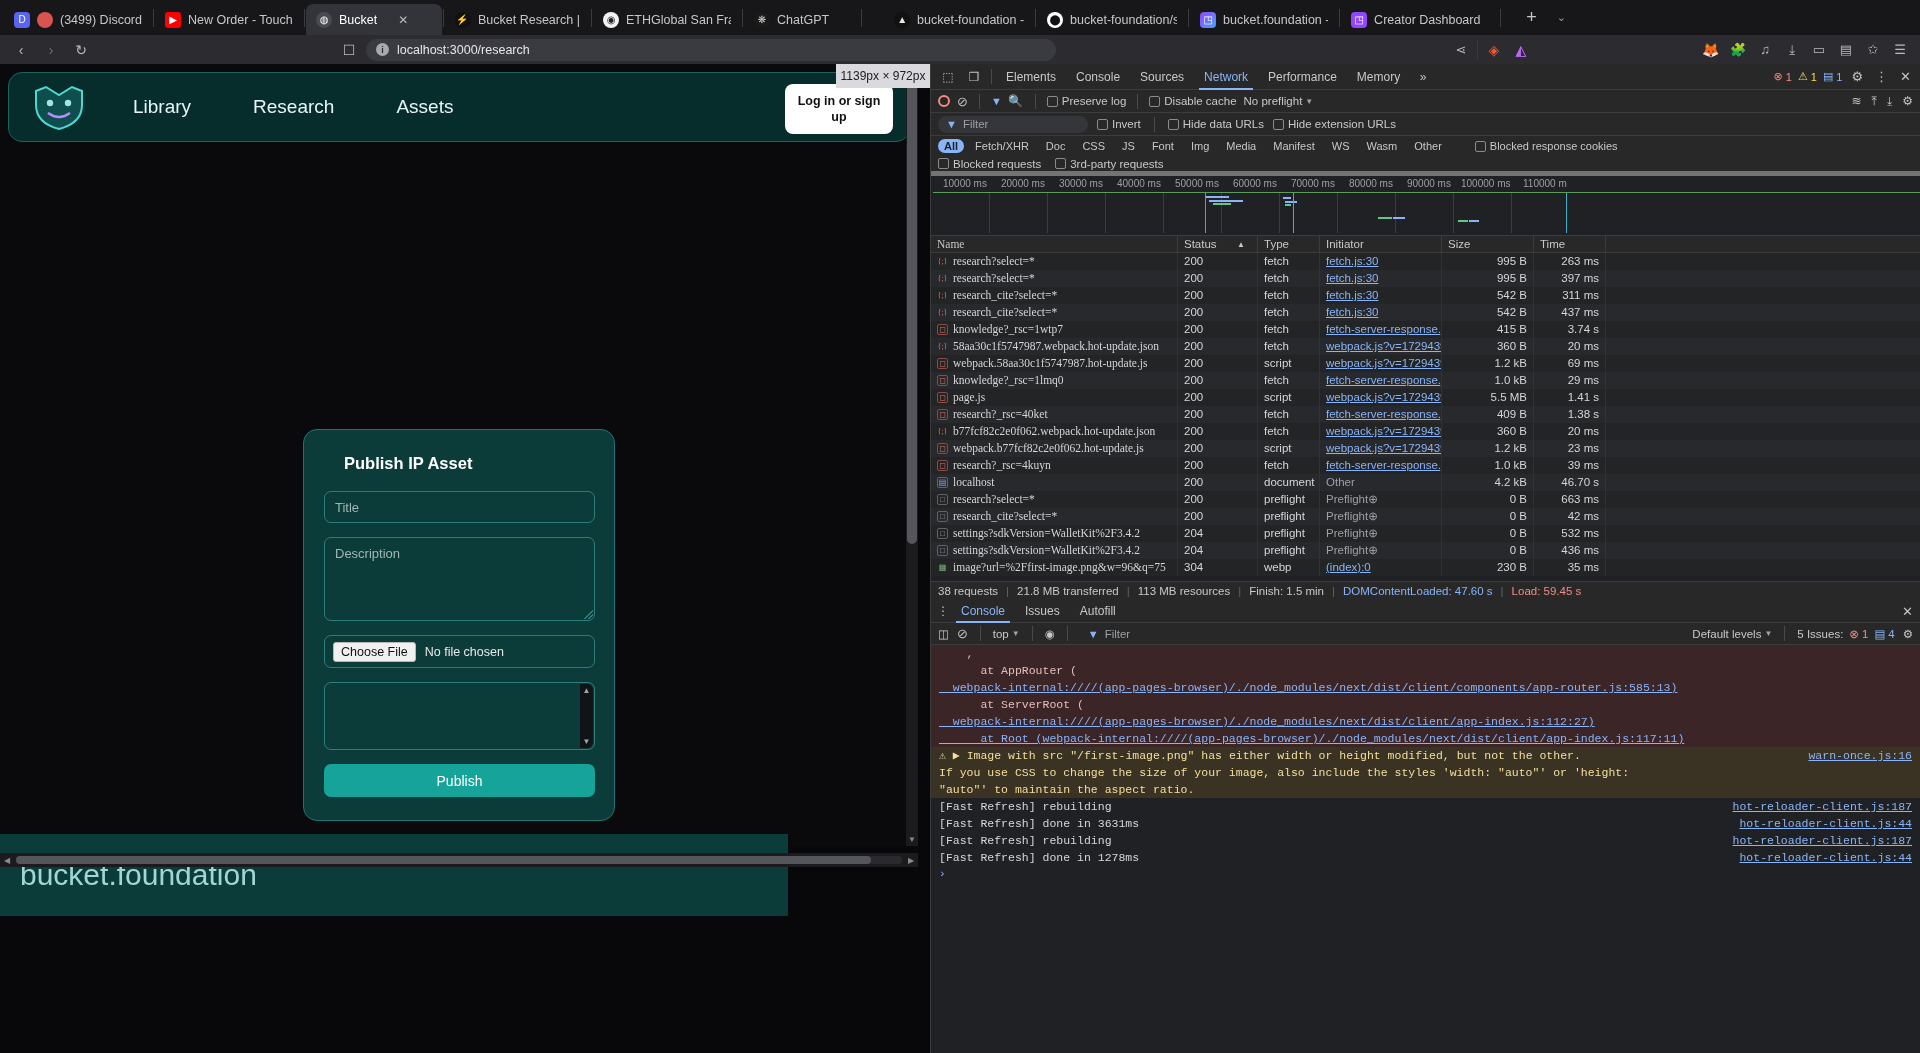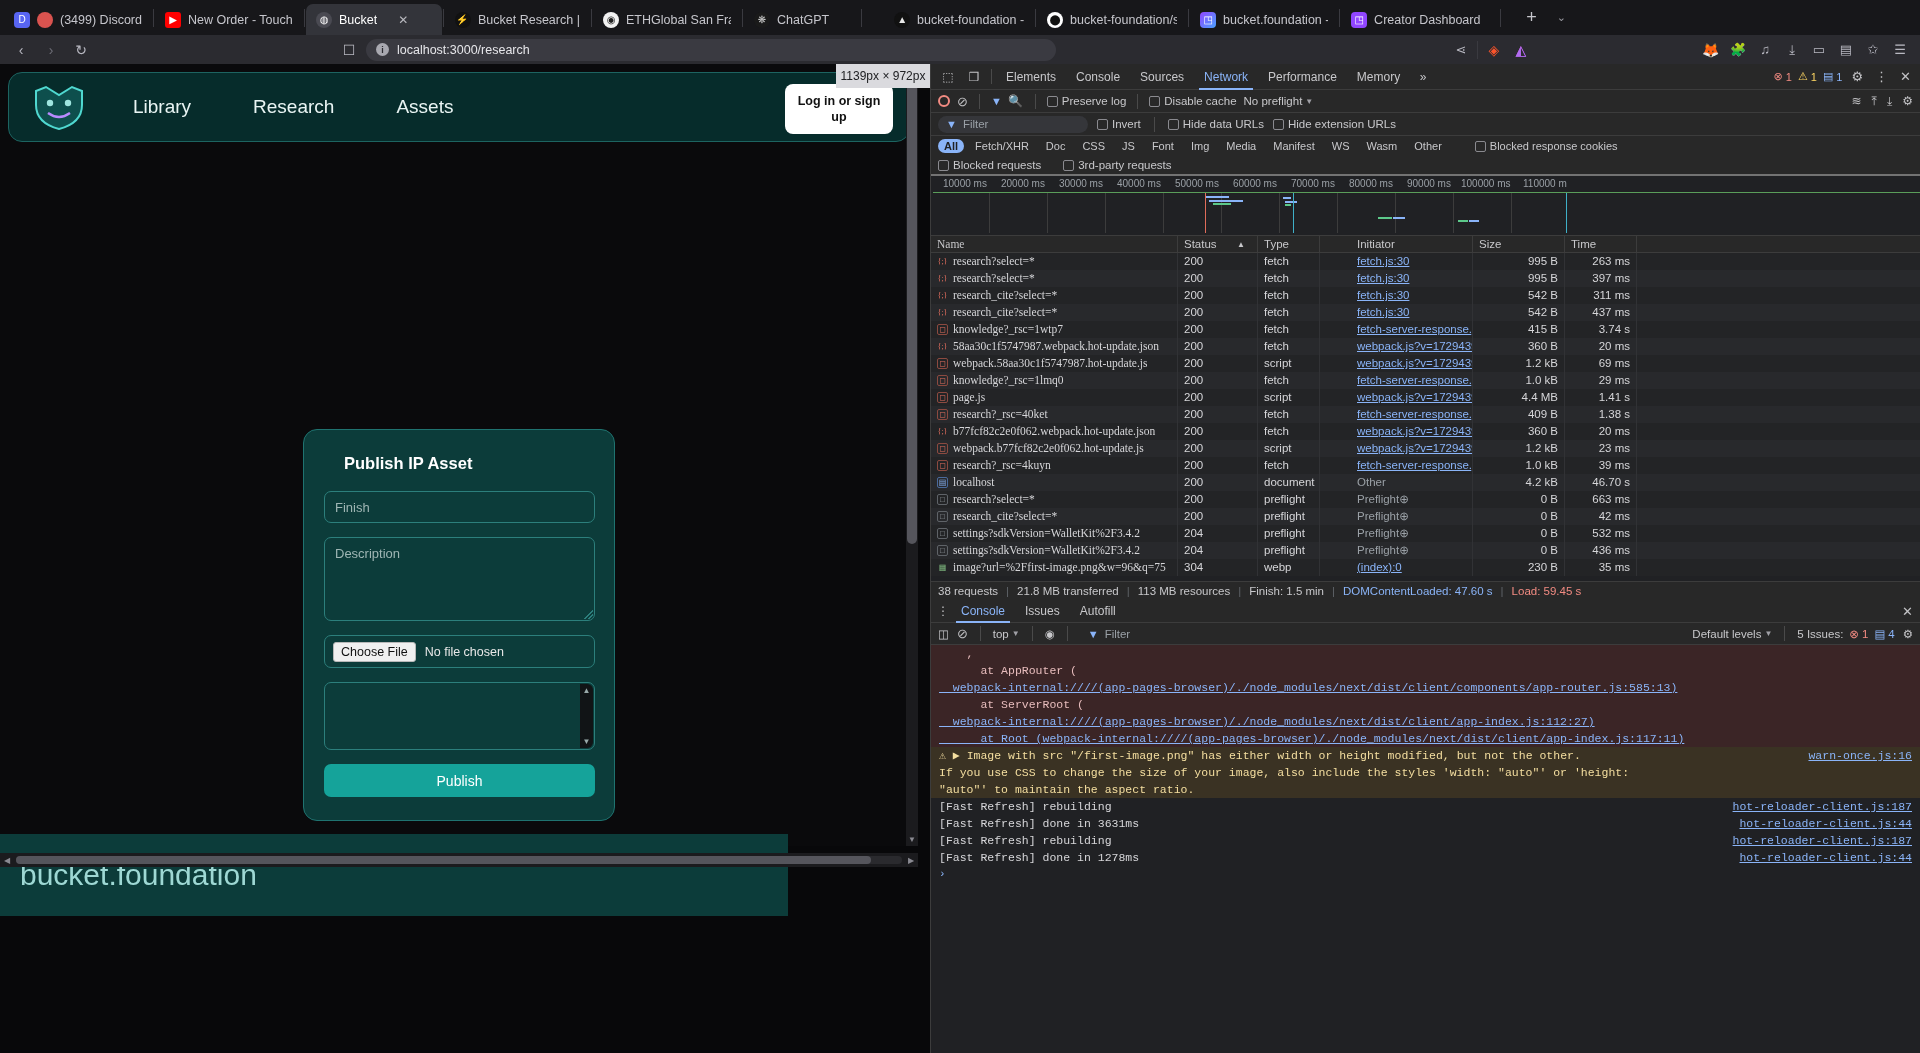--- a/index.html
+++ b/index.html
@@ -175,42 +175,42 @@
 
   .dt-filterbar { height:23px; background:#282828; display:flex; align-items:center; gap:9px;
                   padding:0 7px; border-bottom:1px solid #3c3c3c; font-size:11.5px; color:#c8c8cb;}
   .filterbox { width:150px; height:17px; background:#35363a; border-radius:9px; display:flex;
                align-items:center; gap:6px; padding:0 8px; color:#9aa0a6; font-size:11.5px;}
 
   .dt-typebar { height:20px; background:#282828; display:flex; align-items:center; gap:5px;
                 padding:0 7px; font-size:11px; color:#c8c8cb;}
   .tpill { padding:1px 6px; border-radius:8px; }
   .tpill.active { background:#8ab4f8; color:#202124;font-weight:bold; }
-  .dt-typebar2 { height:20px; background:#282828; display:flex; align-items:center; gap:22px;
-                 padding:0 7px; font-size:11.5px; color:#c8c8cb; border-bottom:2px solid #737373;}
+  .dt-typebar2 { height:20px; background:#282828; display:flex; align-items:center; gap:14px;
+                 padding:0 7px; font-size:11.5px; color:#c8c8cb; border-bottom:5px solid #737373;}
 
   .overview { height:60px; background:#202124; border-bottom:1px solid #3c3c3c; position:relative; overflow:hidden;}
   .ov-ticks { position:absolute; left:0; top:0; height:16px; width:100%; }
   .ov-tick { position:absolute; top:2px; font-size:10px; color:#9aa0a6; }
   .ov-tickline { position:absolute; top:0; bottom:0; width:1px; background:#3c3c3c; }
   .ov-box { position:absolute; left:2px; top:16px; right:0; bottom:2px; border-top:1px solid #5a9e5a;}
   .ov-bar { position:absolute; height:2px; }
 
   .nettable { flex:0 0 auto; height:345px; background:#202124; overflow:hidden; position:relative;}
   .nt-head { display:flex; height:17px; background:#282828; border-bottom:1px solid #3c3c3c;
              font-size:11.5px; color:#c8c8cb; }
   .nt-head > div { padding:0 6px; line-height:17px; border-right:1px solid #3c3c3c; position:relative;}
   .nt-row { display:flex; height:17px; font-size:11.5px; color:#d6d6d9; }
   .nt-row:nth-child(odd) { background:#232426; }
   .nt-row:nth-child(even) { background:#28292c; }
   .nt-row > div { padding:0 6px; line-height:17px; overflow:hidden; white-space:nowrap; border-right:1px solid #313235;}
   .c-name { width:247px; display:flex; align-items:center; gap:5px;font-family:Liberation Serif, serif;}
   .c-status { width:80px; }
   .c-type { width:62px; }
-  .c-init { width:122px;margin-left:31px; }
+  .c-init { width:122px; }
   .c-size { width:92px; text-align:right;}
   .c-time { width:72px; text-align:right;}
   .rowicon { width:11px; height:11px; flex:0 0 auto; display:flex; align-items:center; justify-content:center;
              font-size:8px; border-radius:2px;}
   .ic-json{ color:#e8705f; }
   .ic-js{ color:#e8705f; border:1px solid #8c4a40; }
   .ic-doc{ color:#8ab4f8; border:1px solid #4a6a9c; }
   .ic-pre{ color:#9aa0a6; border:1px solid #5f6368; }
   .ic-img{ color:#7fb97f; }
   .lnk { color:#8ab4f8; text-decoration:underline; }
@@ -348,21 +348,21 @@
         <div class="navlinks">
           <div class="navlink">Library</div>
           <div class="navlink">Research</div>
           <div class="navlink">Assets</div>
         </div>
         <div class="loginbtn">Log in or sign up</div>
       </div>
 
       <div class="formcard">
         <div class="formtitle">Publish IP Asset</div>
-        <div class="finput">Finish</div>
+        <div class="finput">Title</div>
         <div class="ftextarea">
           <span>Description</span>
           <span class="grip"></span>
         </div>
         <div class="ffile">
           <span class="choosebtn">Choose File</span>
           <span class="nofile">No file chosen</span>
         </div>
         <div class="fbigbox">
           <span></span>
@@ -647,21 +647,21 @@
             <div class="c-time">29 ms</div>
           </div>
           <div class="nt-row">
             <div class="c-name">
               <span class="rowicon ic-js">◻</span>
               <span>page.js</span>
             </div>
             <div class="c-status">200</div>
             <div class="c-type">script</div>
             <div class="c-init"><span class="lnk">webpack.js?v=17294397</span></div>
-            <div class="c-size">4.4 MB</div>
+            <div class="c-size">5.5 MB</div>
             <div class="c-time">1.41 s</div>
           </div>
           <div class="nt-row">
             <div class="c-name">
               <span class="rowicon ic-js">◻</span>
               <span>research?_rsc=40ket</span>
             </div>
             <div class="c-status">200</div>
             <div class="c-type">fetch</div>
             <div class="c-init"><span class="lnk">fetch-server-response.js</span></div>

